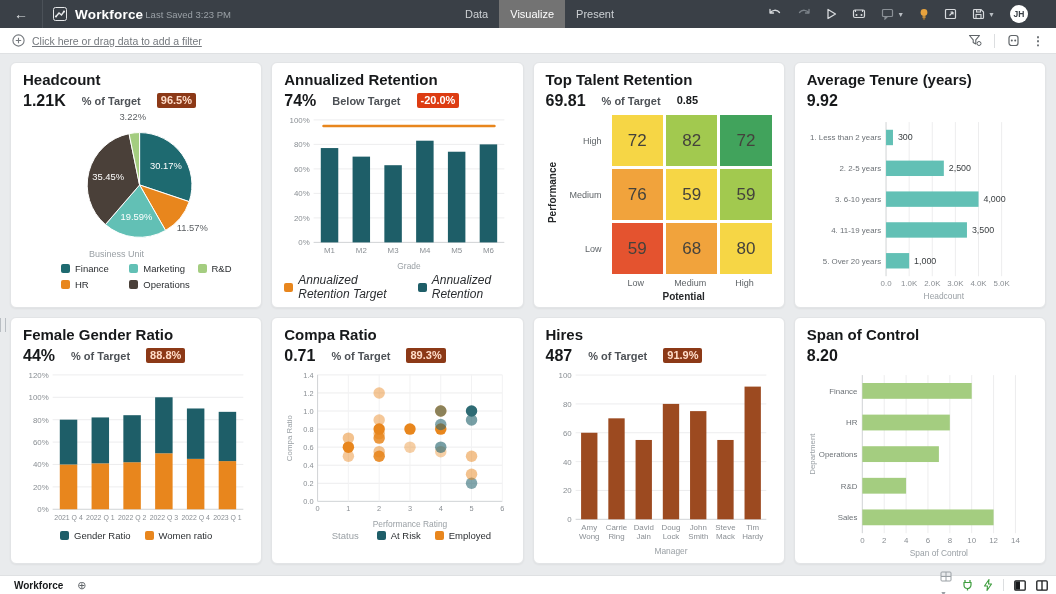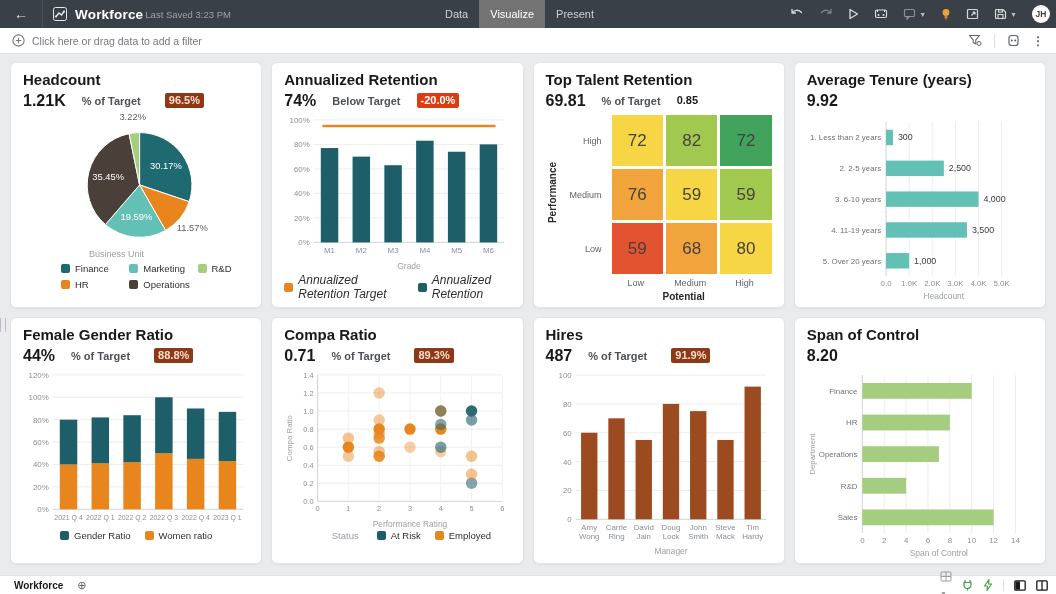--- a/index.html
+++ b/index.html
@@ -6,46 +6,46 @@
   body{width:1056px;height:594px;position:relative;overflow:hidden;background:#e9ebed;
        font-family:"Liberation Sans",sans-serif;-webkit-font-smoothing:antialiased;}
   svg{display:block;font-family:"Liberation Sans",sans-serif;}
 
   
   .topbar{position:absolute;top:0;left:0;right:0;height:28px;background:#3a4047;display:flex;align-items:center;color:#fff;z-index:5;}
   .back-btn{width:42px;height:100%;display:flex;align-items:center;justify-content:center;color:#dfe2e5;font-size:14px;border-right:1px solid #4b5158;cursor:pointer;}
   .logo{margin-left:10px;display:flex;align-items:center;}
   .app-title{font-weight:700;font-size:13.5px;margin-left:8px;letter-spacing:.2px;}
   .saved{color:#9aa0a6;font-size:9.5px;margin-left:2px;}
-  .tabs{position:absolute;left:434px;top:0;height:28px;display:flex;align-items:stretch;font-size:11px;color:#cdd1d5;}
+  .tabs{position:absolute;left:454px;top:0;height:28px;display:flex;align-items:stretch;font-size:11px;color:#cdd1d5;}
   .tab{padding:0 11px;display:flex;align-items:center;cursor:pointer;}
   .tab.active{background:#737373;color:#fff;}
-  .tb-right{margin-left:auto;display:flex;align-items:center;gap:15px;padding-right:6px;}
+  .tb-right{margin-left:auto;display:flex;align-items:center;gap:15px;padding-right:28px;}
   .tb-ic{display:flex;align-items:center;gap:3px;color:#d7dadd;font-size:12px;cursor:pointer;}
   .tb-ic.dim{color:#7c838a;}
   .caret{font-size:7px;color:#b9bec3;}
   .avatar{width:18px;height:18px;border-radius:50%;background:#fff;color:#3a4047;font-size:8.5px;font-weight:700;display:flex;align-items:center;justify-content:center;cursor:pointer;}
 
   
   .filterbar{position:absolute;top:28px;left:0;right:0;height:26px;background:#fff;border-bottom:1px solid #dfe1e3;display:flex;align-items:center;padding:0 12px;box-sizing:border-box;z-index:4;}
-  .filter-prompt{display:flex;align-items:center;gap:7px;color:#75797e;font-size:10.5px;cursor:pointer;}
+  .filter-prompt{display:flex;align-items:center;gap:7px;color:#75797e;font-size:10.5px;cursor:pointer;text-decoration:underline;}
   .fb-right{margin-left:auto;display:flex;align-items:center;gap:12px;color:#5f6468;}
   .fb-divider{width:1px;height:14px;background:#dcdee0;}
 
   
   .canvas{position:absolute;top:54px;left:0;right:0;bottom:18px;padding:8px 10px;box-sizing:border-box;}
   .grid{display:grid;grid-template-columns:repeat(4,1fr);grid-template-rows:246px 247px;gap:9px;}
   .card{background:#fff;border:1px solid #e2e4e6;border-radius:6px;box-shadow:0 1px 2px rgba(0,0,0,.05);
         padding:7px 12px;box-sizing:border-box;overflow:hidden;cursor:pointer;}
   .card-title{font-size:15px;font-weight:700;color:#17191b;line-height:20px;}
   .kpi-row{display:flex;align-items:center;gap:16px;height:21px;}
   .kpi{font-size:16px;font-weight:700;color:#17191b;}
   .kpi-label{font-size:11px;font-weight:700;color:#4d5156;}
   .badge{font-size:11px;font-weight:700;padding:1px 4px;border-radius:2px;line-height:13px;}
-  .badge.dark{background:#8c3917;color:#ffddc9;margin-left:8px;}
+  .badge.dark{background:#8c3917;color:#ffddc9;}
   .badge.red{background:#dd3c12;color:#ffffff;}
   .badge.plain{background:none;color:#17191b;padding:0;}
   .chart{width:100%;}
 
   .legend{display:flex;justify-content:center;align-items:center;gap:14px;font-size:9.5px;color:#2b2e31;}
   .legend .sw{width:9px;height:9px;border-radius:2px;display:inline-block;margin-right:5px;flex:0 0 auto;}
   .legend .li{display:flex;align-items:center;}
   .legend .lt{color:#9aa0a5;margin-right:4px;padding-left:28px;}
   .legend.pie-style{display:block;margin-left:38px;}
   .legend.pie-style .lt{display:block;font-size:9px;margin-bottom:4px;}

